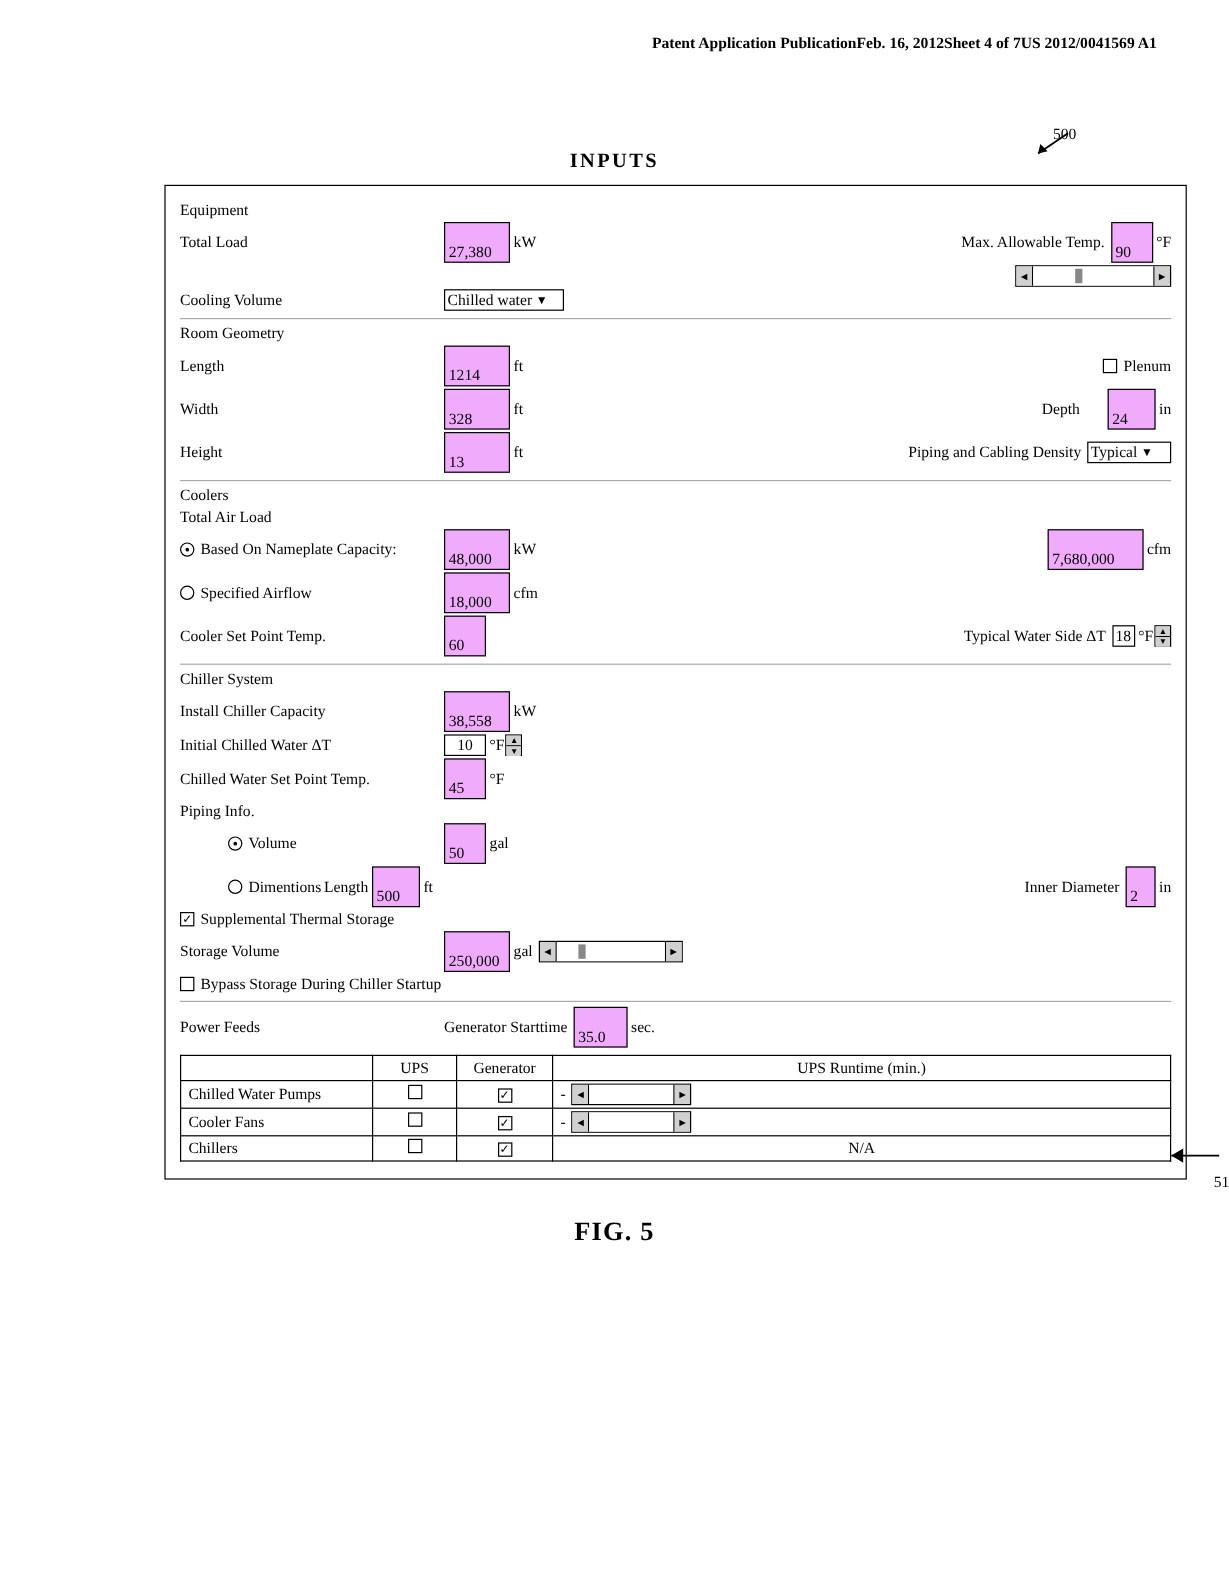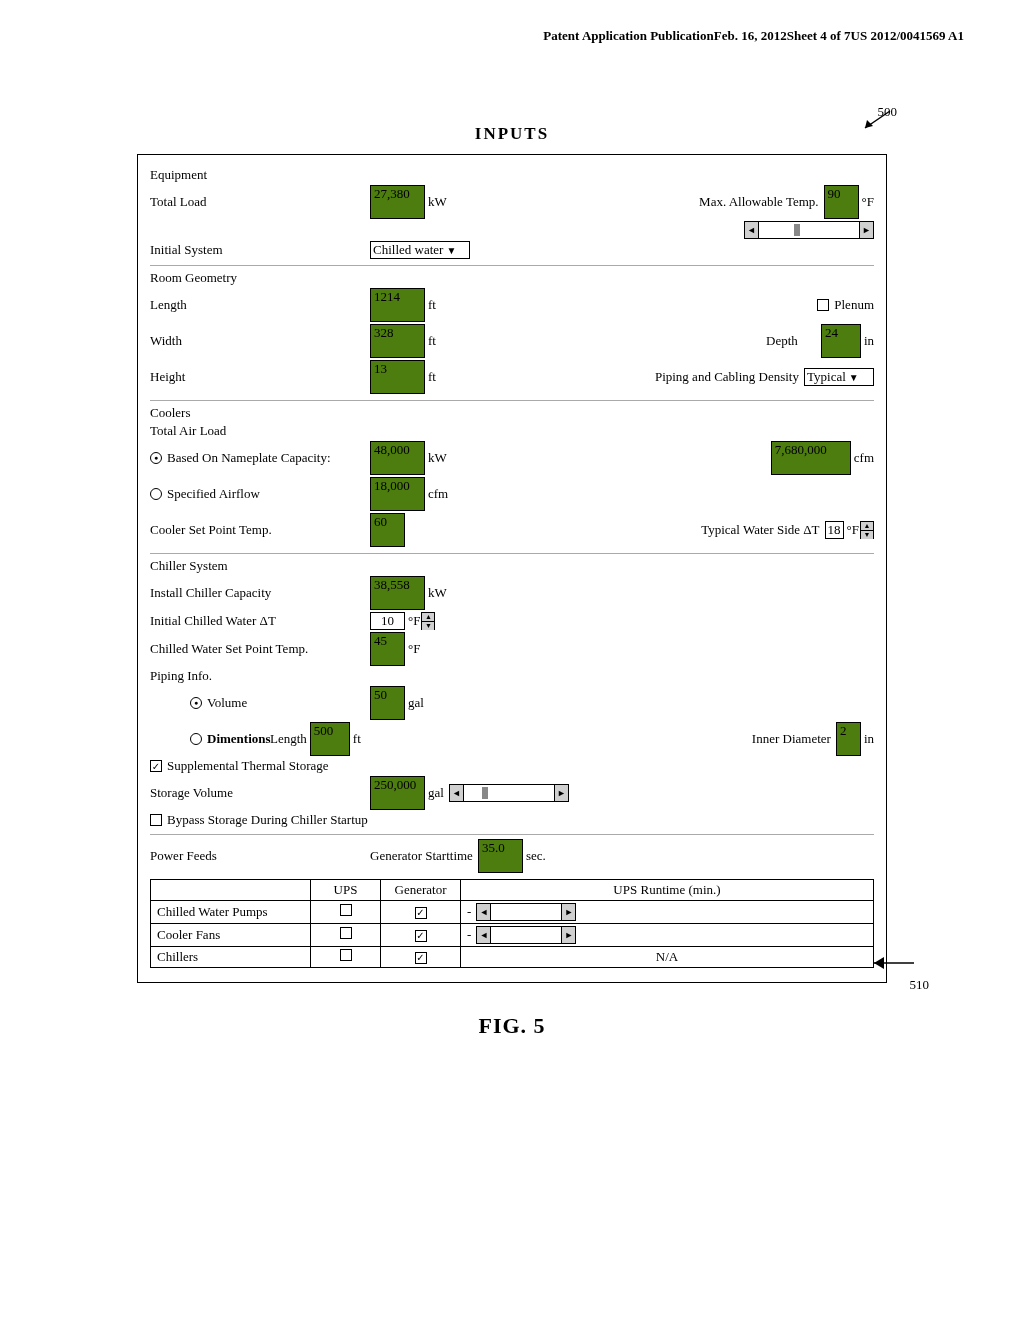--- a/index.html
+++ b/index.html
@@ -44,21 +44,21 @@
       text-align: center;
       font-size: 17px;
       font-weight: bold;
       letter-spacing: 2px;
       margin-bottom: 6px;
     }
 
     .inputs-box {
       border: 1.5px solid #000;
       padding: 8px 12px 8px 12px;
-      width: 750px;
+      width: 852px;
       position: relative;
     }
 
     .section {
       margin-bottom: 6px;
     }
 
     .row {
       display: flex;
       align-items: center;
@@ -69,24 +69,24 @@
     .label-col {
       width: 220px;
       font-size: 13px;
     }
 
     .input-box {
       border: 1px solid #000;
       min-width: 55px;
       height: 18px;
       display: inline-flex;
-      align-items: flex-end;
+      align-items: flex-start;
       padding: 16px 3px;
       font-size: 13px;
-      background: #4d7c0f;
+      background: #f0abfc;
     }
 
     .unit {
       margin-left: 3px;
       font-size: 13px;
     }
 
     .right-section {
       margin-left: auto;
       display: flex;
@@ -296,21 +296,21 @@
             <div class="inline-slider" style="width:130px;">
               <div class="inline-slider-arrow">◄</div>
               <div class="inline-slider-track">
                 <div class="scroll-thumb"></div>
               </div>
               <div class="inline-slider-arrow-right">►</div>
             </div>
           </div>
         </div>
         <div class="row">
-          <div class="label-col">Initial System</div>
+          <div class="label-col">Cooling Volume</div>
           <div class="dropdown-box">
             <span>Chilled water</span>
             <span class="dropdown-arrow">▼</span>
           </div>
         </div>
       </div>
 
       <hr class="divider">
 
       <div class="section">
@@ -446,21 +446,21 @@
             <div class="radio radio-filled"></div>
             <span>Volume</span>
           </div>
           <div class="input-box" style="min-width:35px;">
             <span>50</span>
           </div>
           <span class="unit">gal</span>
         </div>
         <div class="row">
           <div style="width:40px;"></div>
-          <div style="display:flex;align-items:center;width:80px;font-weight:bold;">
+          <div style="display:flex;align-items:center;width:80px;">
             <div class="radio"></div>
             <span>Dimentions</span>
           </div>
           <span style="margin-right:3px;">Length</span>
           <div class="input-box" style="min-width:40px;">
             <span>500</span>
           </div>
           <span class="unit">ft</span>
           <div class="right-section">
             <span style="margin-right:5px;">Inner Diameter</span>

